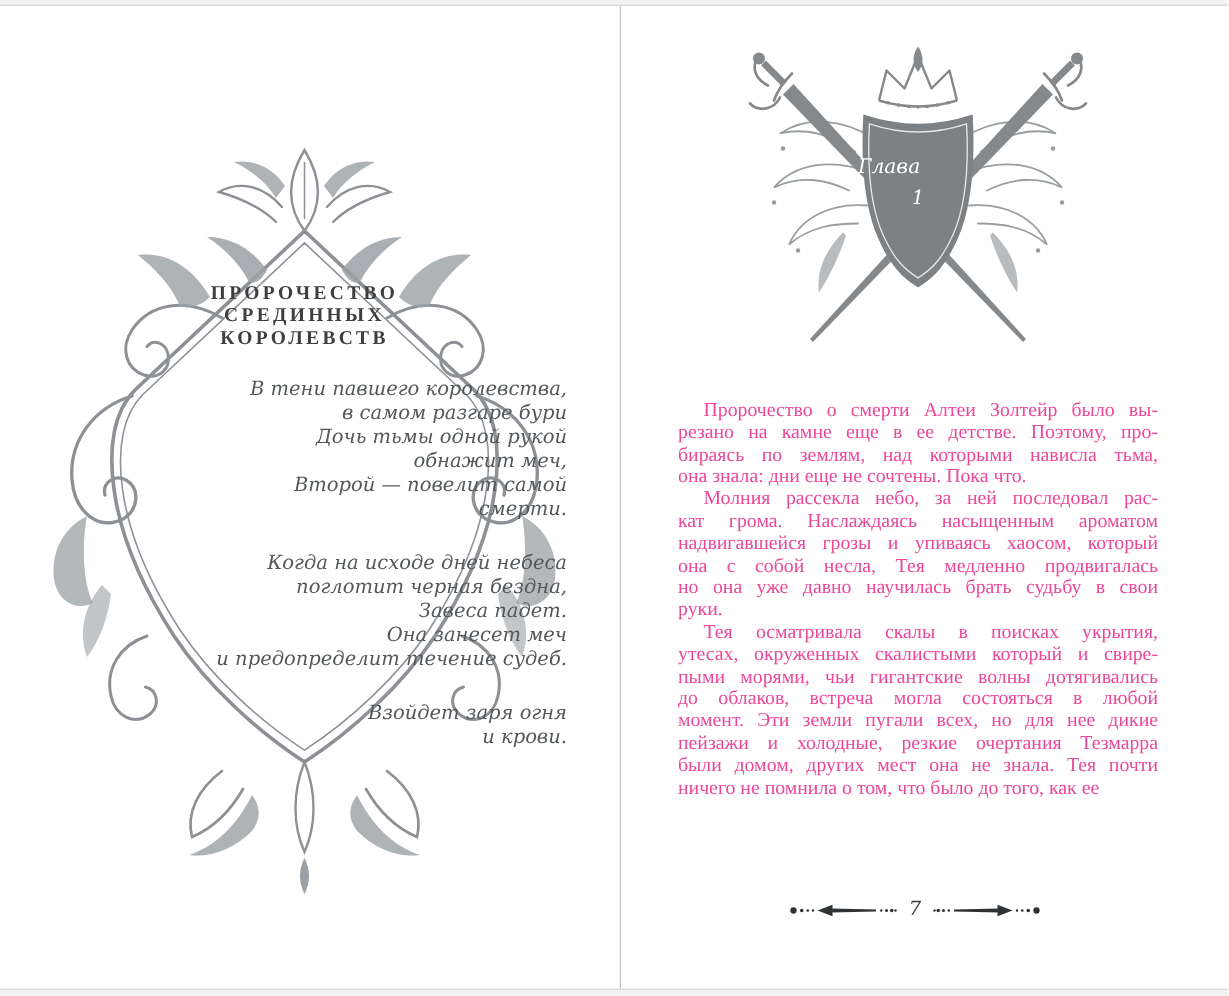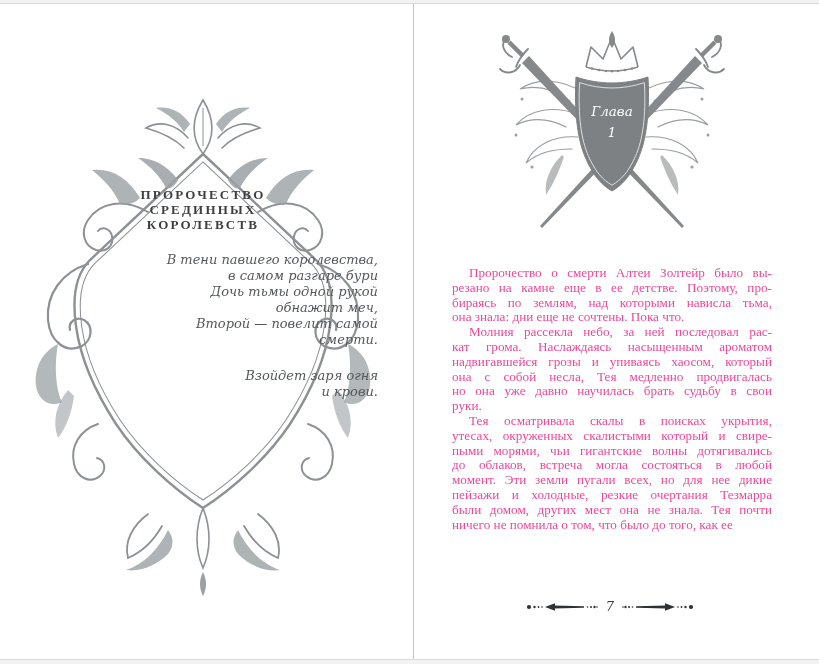--- a/index.html
+++ b/index.html
@@ -24,21 +24,21 @@
   .stanzas{left:28px;top:248px;width:350px;text-align:right;
     font-family:"DejaVu Serif",serif;font-style:italic;
     font-size:13px;line-height:16px;color:#54585b;}
   .stanza{white-space:pre-line;margin:0 0 20px 0;}
   
   .chapter-text{left:452px;top:266px;width:320px;
     font-size:13.2px;line-height:14.8px;color:#ec4899;}
   .para .line{text-align:justify;text-align-last:justify;}
   .para .line.last{text-align:justify;text-align-last:left;}
   .para .line.first{text-indent:17px;}
-  .chapter-label{left:572px;top:103px;width:80px;text-align:center;
+  .chapter-label{left:572px;top:103px;width:80px;
     font-family:"DejaVu Serif",serif;font-style:italic;font-size:13.5px;color:#ffffff;}
   .chapter-number{left:572px;top:125px;width:80px;text-align:center;
     font-family:"DejaVu Serif",serif;font-style:italic;font-size:13px;color:#ffffff;}
   .footer{left:520px;top:599px;width:180px;height:16px;
     display:flex;align-items:center;justify-content:center;gap:8px;}
   .page-number{font-family:"DejaVu Serif",serif;font-style:italic;
     font-size:13px;color:#393c3e;line-height:14px;}
   .orn-right{transform:scaleX(-1);}
   svg{display:block;}
 </style>
@@ -99,20 +99,25 @@
 СРЕДИННЫХ
 КОРОЛЕВСТВ</div>
 
   <div class="abs stanzas">
       <div class="stanza">В тени павшего королевства,
 в самом разгаре бури
 Дочь тьмы одной рукой
 обнажит меч,
 Второй — повелит самой
 смерти.</div>
+      <div class="stanza">Когда на исходе дней небеса
+поглотит черная бездна,
+Завеса падет.
+Она занесет меч
+и предопределит течение судеб.</div>
       <div class="stanza">Взойдет заря огня
 и крови.</div>
     </div>
 </div>
 
 <div id="right-page" class="page">
 
   <svg class="abs" style="left:78px;top:23px;" width="240" height="210" viewBox="0 0 240 210">
     <defs>
       <g id="flourish" stroke="#999ea1" stroke-width="1.2" fill="none" stroke-linecap="round">

